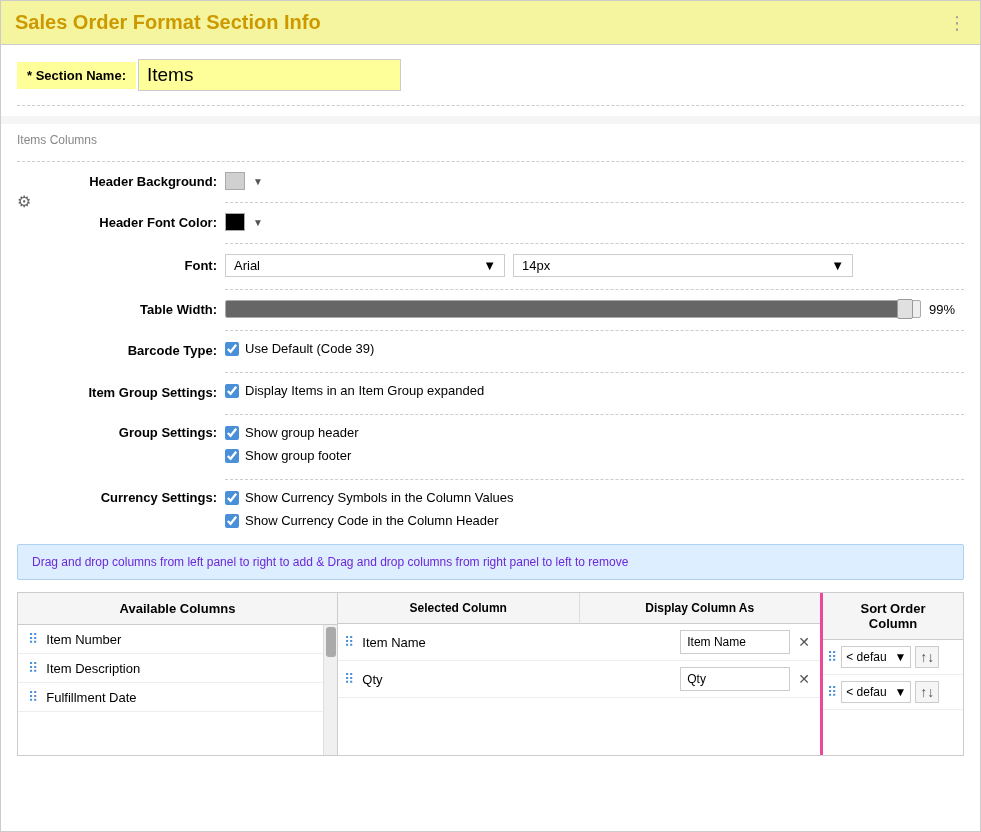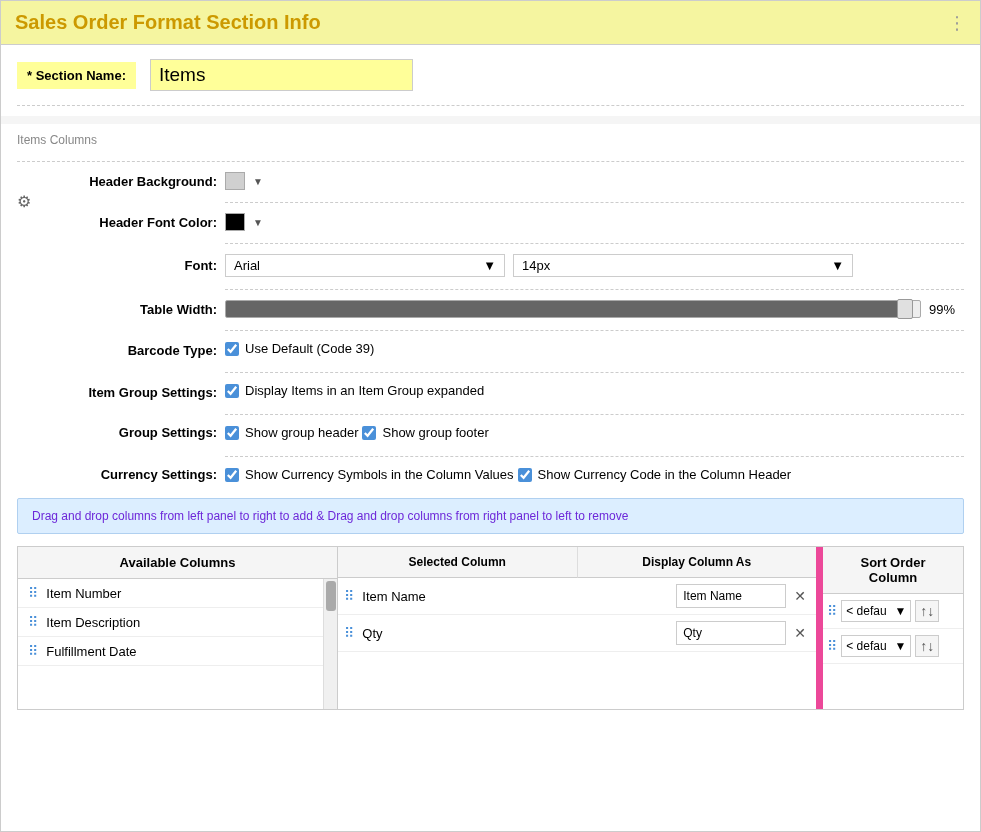--- a/index.html
+++ b/index.html
@@ -37,21 +37,21 @@
 
     .content {
       padding: 14px 16px;
       flex: 1;
     }
 
     .section-name-row {
       display: flex;
       align-items: center;
       margin-bottom: 14px;
-      gap: 14px;
+      gap: 2px;
     }
 
     .section-name-label {
       background: #ffff99;
       padding: 6px 10px;
       font-weight: bold;
       font-size: 13px;
       white-space: nowrap;
     }
 
@@ -182,21 +182,21 @@
     }
 
     .checkbox-row input[type="checkbox"] {
       accent-color: #4a90d9;
       width: 14px;
       height: 14px;
     }
 
     .checkbox-group {
       display: flex;
-      flex-direction: row;
+      flex-direction: column;
       gap: 4px;
     }
 
     .dnd-info-box {
       background: #dceeff;
       border: 1px solid #b0d0f0;
       padding: 10px 14px;
       margin: 12px 0;
       font-size: 12px;
       color: #6d28d9;
@@ -240,21 +240,21 @@
     }
 
     .drag-handle {
       color: #4a90d9;
       font-size: 14px;
       cursor: grab;
     }
 
     .selected-panel {
       flex: 1;
-      border-right: 7px solid #ec4899;
+      border-right: 3px solid #ec4899;
     }
 
     .selected-row {
       display: flex;
       align-items: center;
       padding: 6px 6px;
       border-bottom: 1px solid #eee;
       gap: 4px;
     }
 

